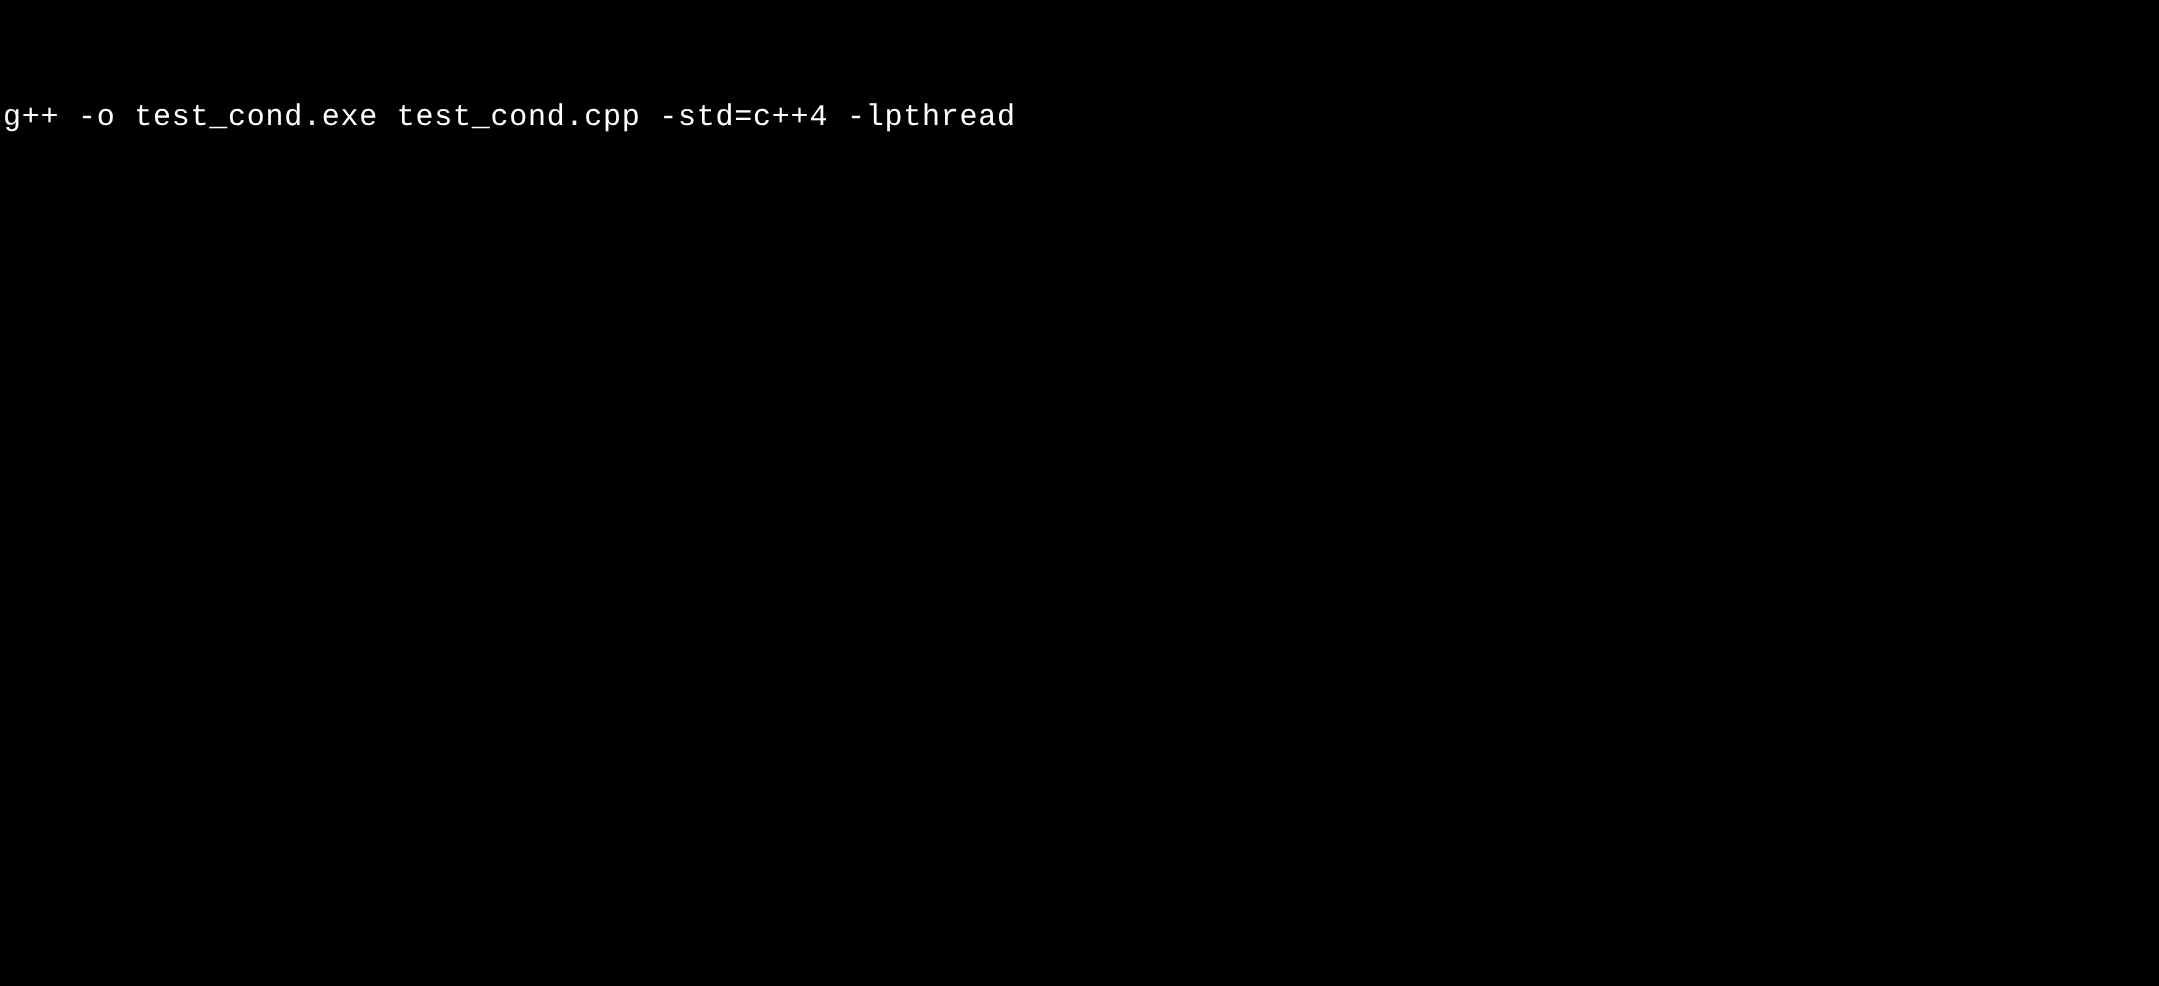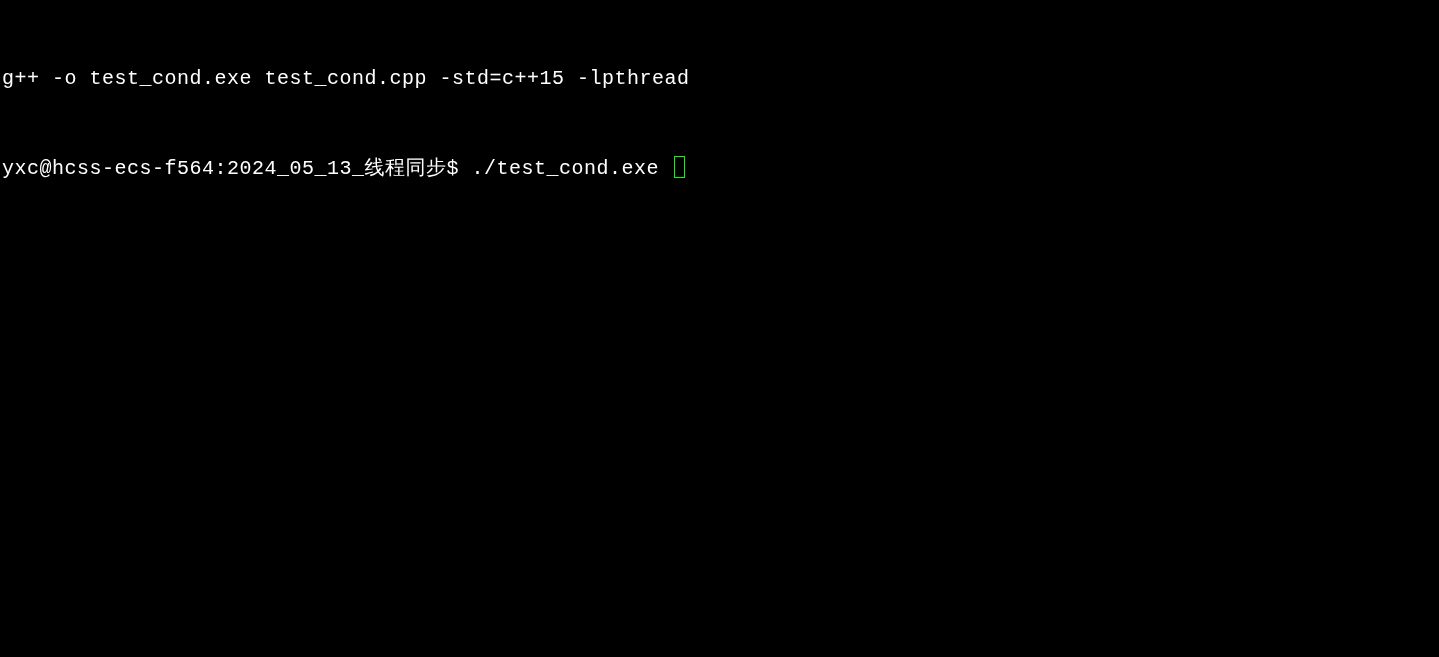--- a/index.html
+++ b/index.html
@@ -39,15 +39,14 @@
       vertical-align: text-bottom;
       margin-left: 2px;
       position: relative;
       top: -2px;
     }
   </style>
 </head>
 <body>
 
 <div class="terminal">
-  <div class="line"><span class="output">g++ -o test_cond.exe test_cond.cpp -std=c++15 -lpthread</span></div>
-  <div class="line"><span class="prompt-segment">yxc@hcss-ecs-f564:2024_05_13_线程同步$ </span><span>./test_cond.exe </span><span class="cursor"></span></div>
+  <div class="line"><span class="output">g++ -o test_cond.exe test_cond.cpp -std=c++4 -lpthread</span></div>
 </div>
 
 </body></html>

